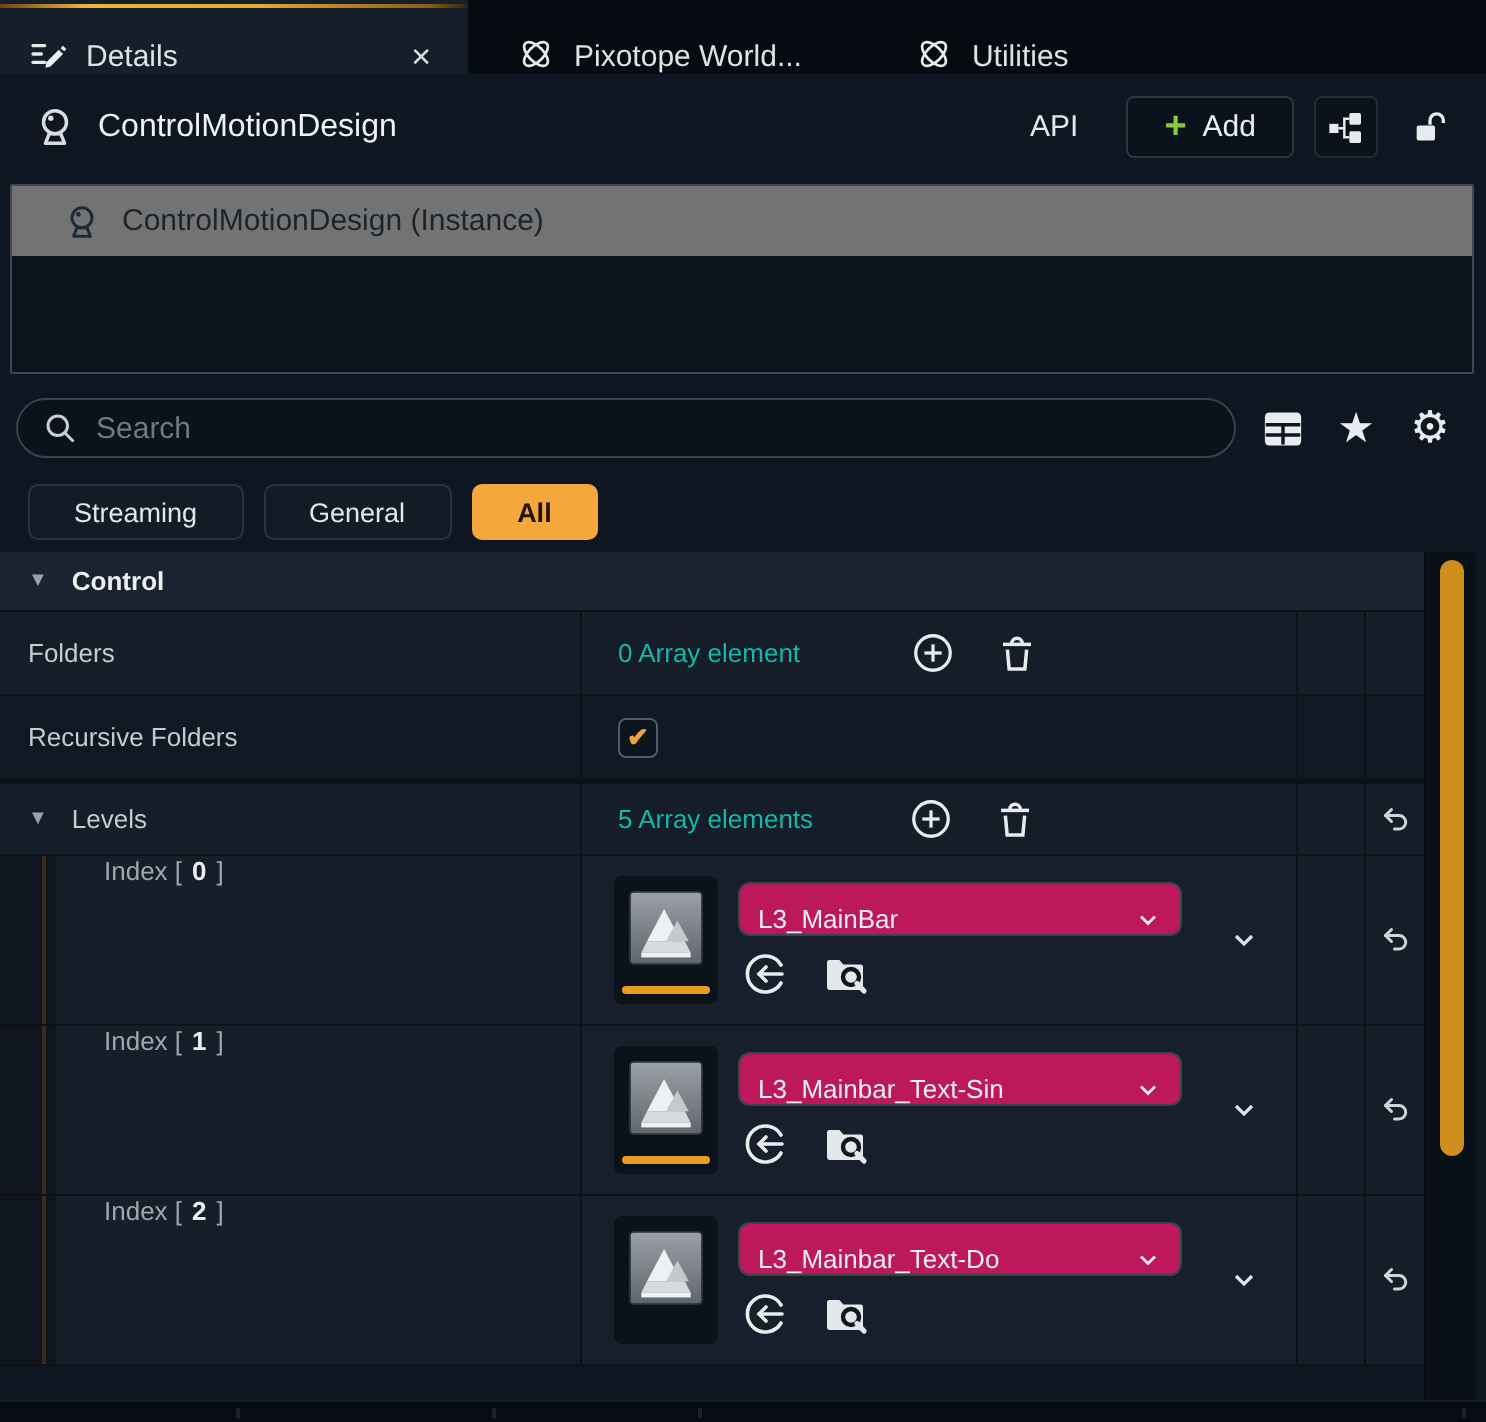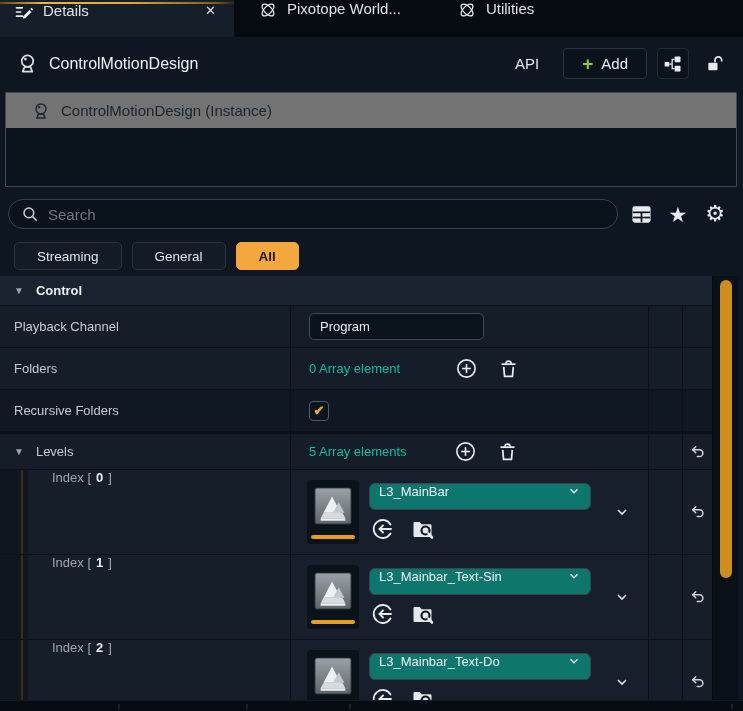--- a/index.html
+++ b/index.html
@@ -6,21 +6,21 @@
   html,body { width:743px; height:711px; }
   body {
     font-family:"Liberation Sans", sans-serif;
     background:#0E1621; color:#E8EBED; overflow:hidden;
     font-size:13px; -webkit-font-smoothing:antialiased;
   }
   .window { width:743px; height:711px; display:flex; flex-direction:column; background:#0E1621; }
 
   
   .tabbar { height:37px; background:#060B12; display:flex; align-items:stretch; flex-shrink:0; }
-  .tab { display:flex; align-items:flex-start; gap:9px; padding:0 14px; color:#DDE2E6; font-size:15px; cursor:default; position:relative; }
+  .tab { display:flex; align-items:flex-end; gap:9px; padding:0 14px; color:#DDE2E6; font-size:15px; cursor:default; position:relative; }
   .tab.active { background:#151F2A; width:234px; border-top:2px solid transparent; }
   .tab.active::before { content:""; position:absolute; top:0; left:0; right:0; height:2px;
      background:linear-gradient(90deg,#6b4410,#f2b13e 18%,#e9a733 55%,#8a5c14 92%,#33220a); }
   .tab .ticon { width:20px; height:20px; flex-shrink:0; }
   .tab .tlabel { white-space:nowrap; }
   .tab.active .tlabel { flex:1; }
   .tab .close { margin-left:8px; color:#D7DBDF; font-size:13px; line-height:1; padding:2px 4px; }
   .tab.t2 { margin-left:10px; } .tab.t3 { margin-left:28px; }
 
   
@@ -86,22 +86,22 @@
   .irow .c-ilabel::after { content:""; position:absolute; left:21px; top:0; bottom:0; width:2px; background:#3A2B1A; }
   .irow .inum { color:#EDF0F2; font-weight:bold; margin:0 5px; }
   .irow .c-ival { border-left:1px solid #0B1117; background:#161F2B; display:flex; align-items:center; padding-left:16px; }
   .irow .c-im1, .irow .c-im2 { border-left:1px solid #0B1117; display:flex; align-items:center; justify-content:center; }
 
   .thumbbtn { width:52px; height:64px; background:#0A121A; border-radius:4px; position:relative;
      display:flex; justify-content:center; padding-top:7px; flex-shrink:0; }
   .thumbbtn .strip { position:absolute; bottom:5px; left:4px; right:4px; height:4px; border-radius:2px; background:#E89C20; }
 
   .assetcol { margin-left:10px; display:flex; flex-direction:column; gap:7px; }
-  .combo { width:222px; height:27px; background:#0f766e; border:1px solid #3A444F; border-radius:6px;
-     display:flex; align-items:flex-start; padding:0 9px; color:#EDF0F2; font-size:13px; }
+  .combo { width:222px; height:27px; background:#be185d; border:1px solid #3A444F; border-radius:6px;
+     display:flex; align-items:flex-end; padding:0 9px; color:#EDF0F2; font-size:13px; }
   .combo .ctext { flex:1; white-space:nowrap; overflow:hidden; }
   .subicons { display:flex; align-items:center; gap:15px; padding-left:2px; }
   .expander { margin-left:auto; margin-right:18px; }
 
   
   .scrollzone { width:26px; background:#0A1017; border-left:1px solid #05090E; position:relative; }
   .sthumb { position:absolute; left:7px; top:4px; width:12px; height:298px; border-radius:6px; background:#CE8E1D; }
 
   
   .bottomstrip { height:11px; background:#070C12; flex-shrink:0; position:relative; border-top:1px solid #131b24; }
@@ -233,28 +233,20 @@
   </div>
 
   <div class="body-wrap">
     <div class="ptable">
 
       <div class="sechdr">
         <span class="tri">▼</span>
         <span>Control</span>
       </div>
 
-      <div class="trow h42">
-        <div class="c-label">Playback Channel</div>
-        <div class="c-value">
-          <input class="txtinput" value="Program" style="">
-        </div>
-        <div class="c-m1"></div>
-          <div class="c-m2"></div>
-      </div>
 
       <div class="trow h42">
         <div class="c-label">Folders</div>
         <div class="c-value">
           <span class="valtext">0 Array element</span>
           <span class="arricons">
             <span>
               <svg width="23" height="23" viewBox="0 0 24 24" fill="none" stroke="#E9ECEF" stroke-width="1.7">
                 <circle cx="12" cy="12" r="9"></circle>
                   <line x1="12" y1="7.5" x2="12" y2="16.5"></line>

